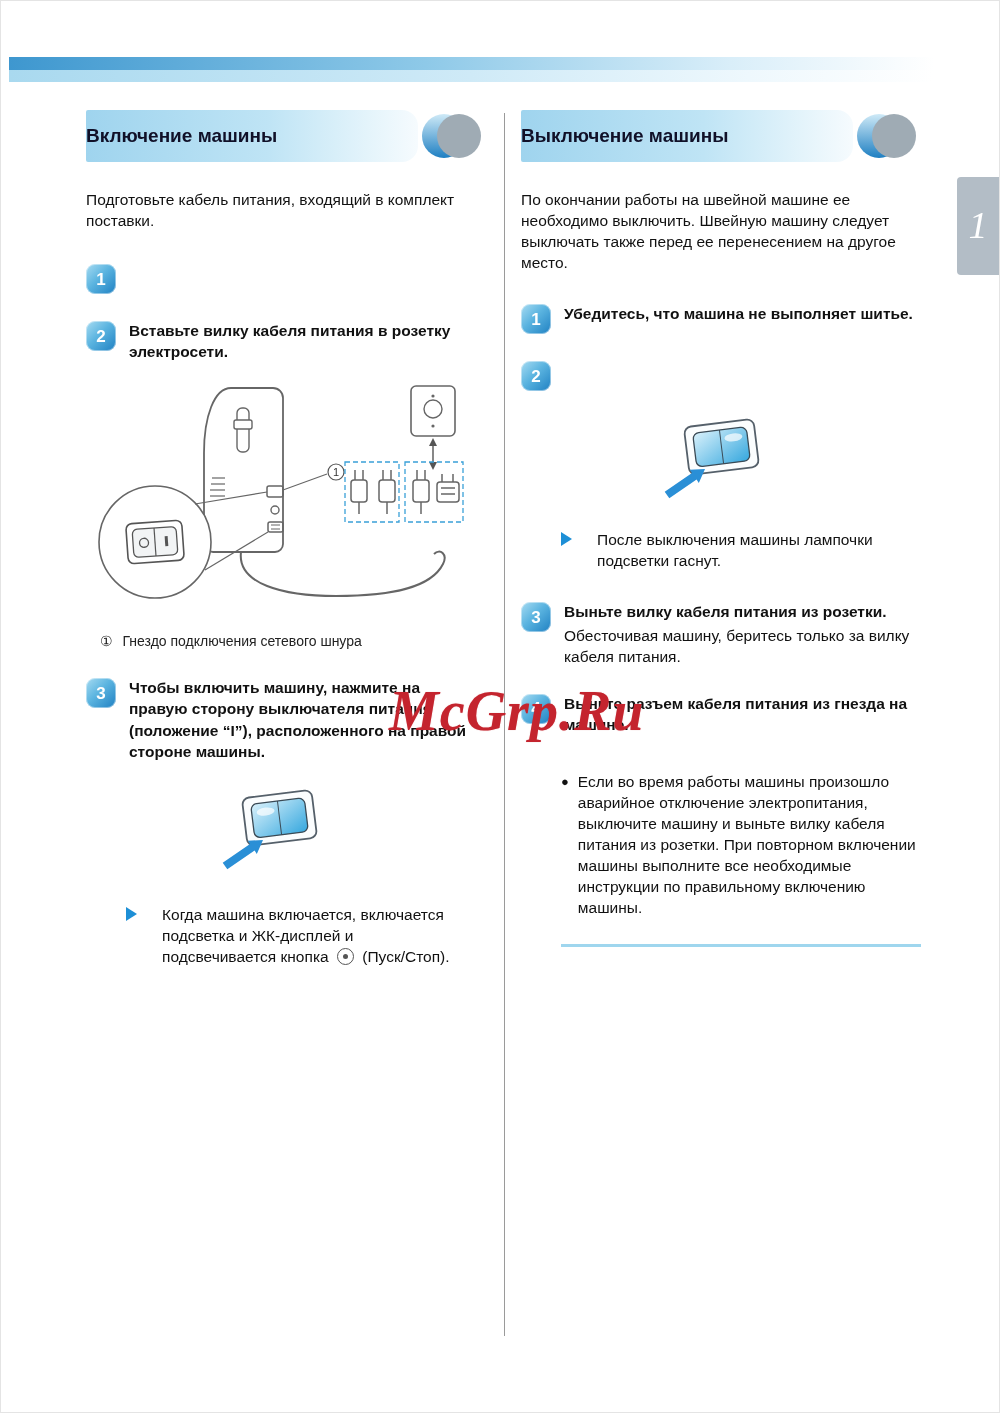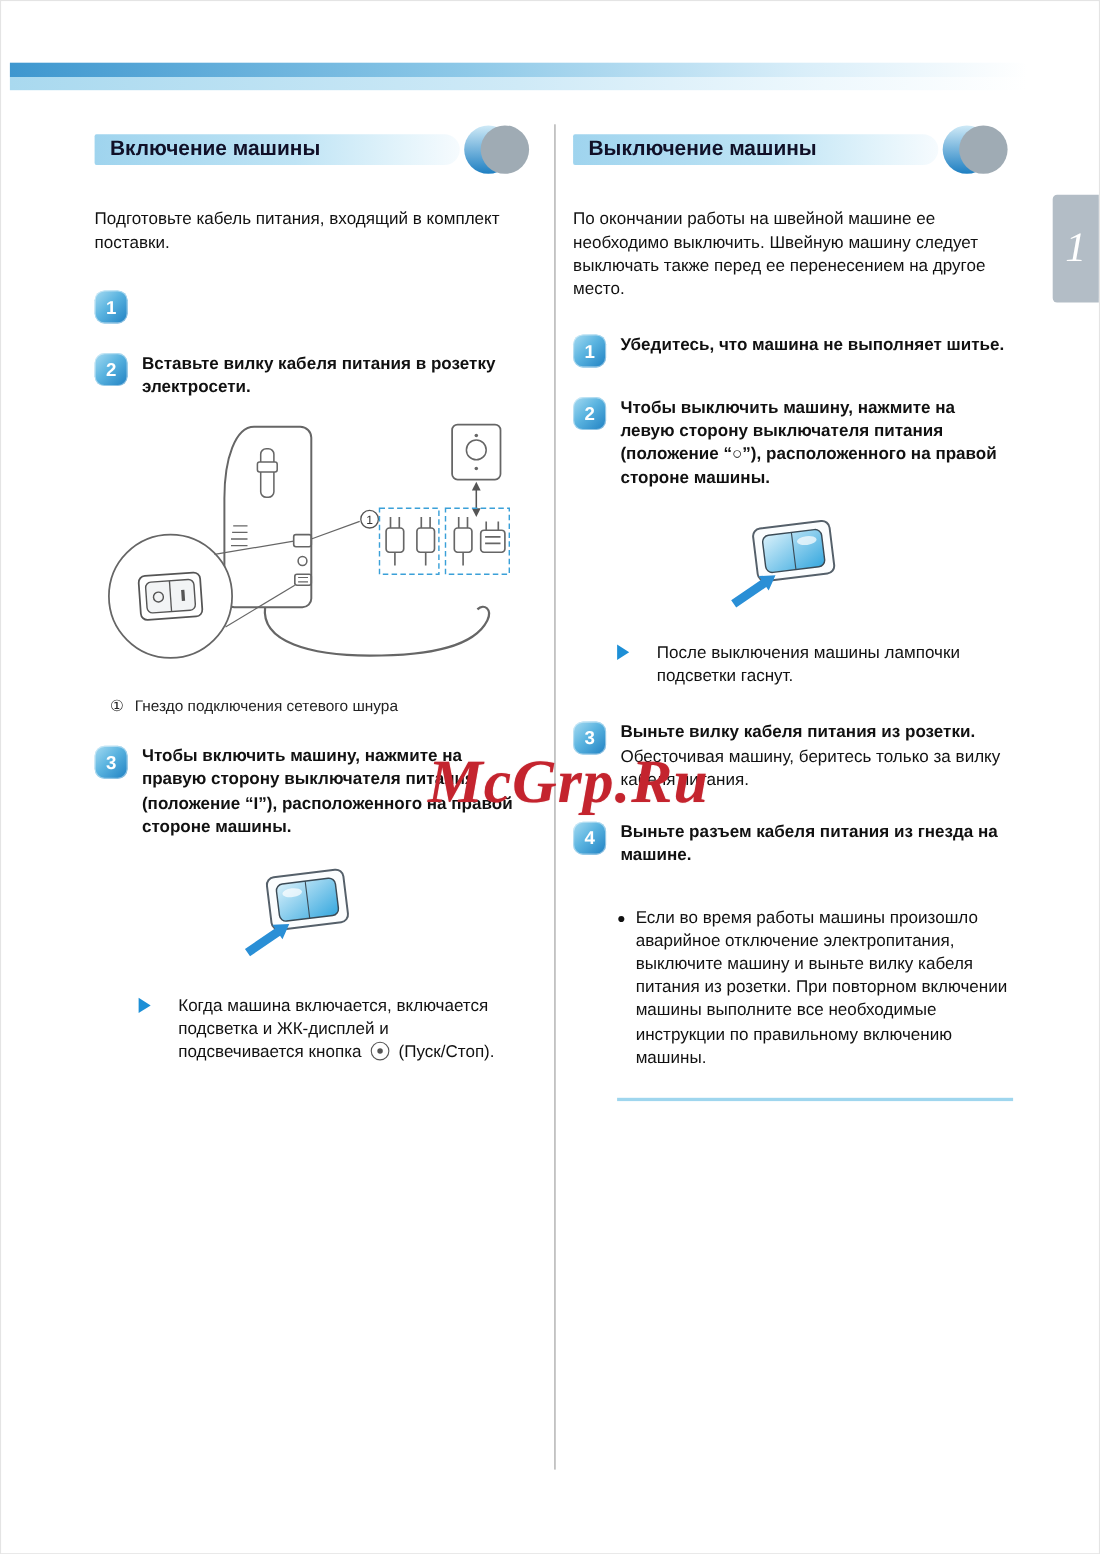--- a/index.html
+++ b/index.html
@@ -14,21 +14,21 @@
   .chapter-tab{position:absolute;right:0;top:176px;width:42px;height:98px;background:#b3bdc6;
         display:flex;align-items:center;justify-content:center;color:#fff;
         font-family:"Liberation Serif",serif;font-style:italic;font-size:38px;border-radius:4px 0 0 4px;}
   
   .columns{position:absolute;top:112px;left:85px;display:flex;min-height:1223px;}
   .col-left{width:385px;}
   .divider{width:1px;background:#9a9a9a;margin:0 16px 0 33px;align-self:stretch;}
   .col-right{width:400px;}
   
   .header-row{display:flex;align-items:center;height:46px;}
-  .header-bar{flex:0 0 332px;height:28px;display:flex;align-items:center;padding-left:14px;box-sizing:border-box;
+  .header-bar{flex:0 0 332px;height:52px;display:flex;align-items:center;box-sizing:border-box;
         background:linear-gradient(90deg,#9fd4ee 0%,#bfe4f5 55%,#e4f4fb 85%,#f6fbfe 100%);
         border-radius:2px 16px 16px 2px;font-size:19px;font-weight:bold;color:#101028;}
   .crescent{margin-left:2px;flex:0 0 auto;}
   .intro{margin:30px 0 0 0;}
   
   .step{display:flex;gap:13px;align-items:flex-start;}
   .mt26{margin-top:26px;} .mt30{margin-top:30px;} .mt32{margin-top:32px;}
   .badge{flex:0 0 30px;width:30px;height:30px;border-radius:9px;margin-top:1px;
         background:linear-gradient(135deg,#a8dcf2 0%,#5bb4e0 45%,#1f80c2 100%);
         color:#fff;font-weight:bold;font-size:17px;display:flex;align-items:center;justify-content:center;
@@ -234,21 +234,20 @@
 
       <p class="intro">По окончании работы на швейной машине ее необходимо выключить. Швейную машину следует выключать также перед ее перенесением на другое место.</p>
 
       <div class="step mt30">
         <div class="badge">1</div>
         <div class="step-body">Убедитесь, что машина не выполняет шитье.</div>
       </div>
 
       <div class="step mt26">
         <div class="badge">2</div>
-        <div class="step-body">Чтобы выключить машину, нажмите на левую сторону выключателя питания (положение “○”), расположенного на правой стороне машины.</div>
       </div>
 
       <div class="fig fig-switch">
         <svg width="120" height="88" viewBox="0 0 120 88">
           <defs>
               <linearGradient id="swg2" x1="0" y1="0" x2="1" y2="1">
             <stop offset="0" stop-color="#d9f1fb"></stop>
                 <stop offset="1" stop-color="#35a7de"></stop>
           </linearGradient>
             </defs>

